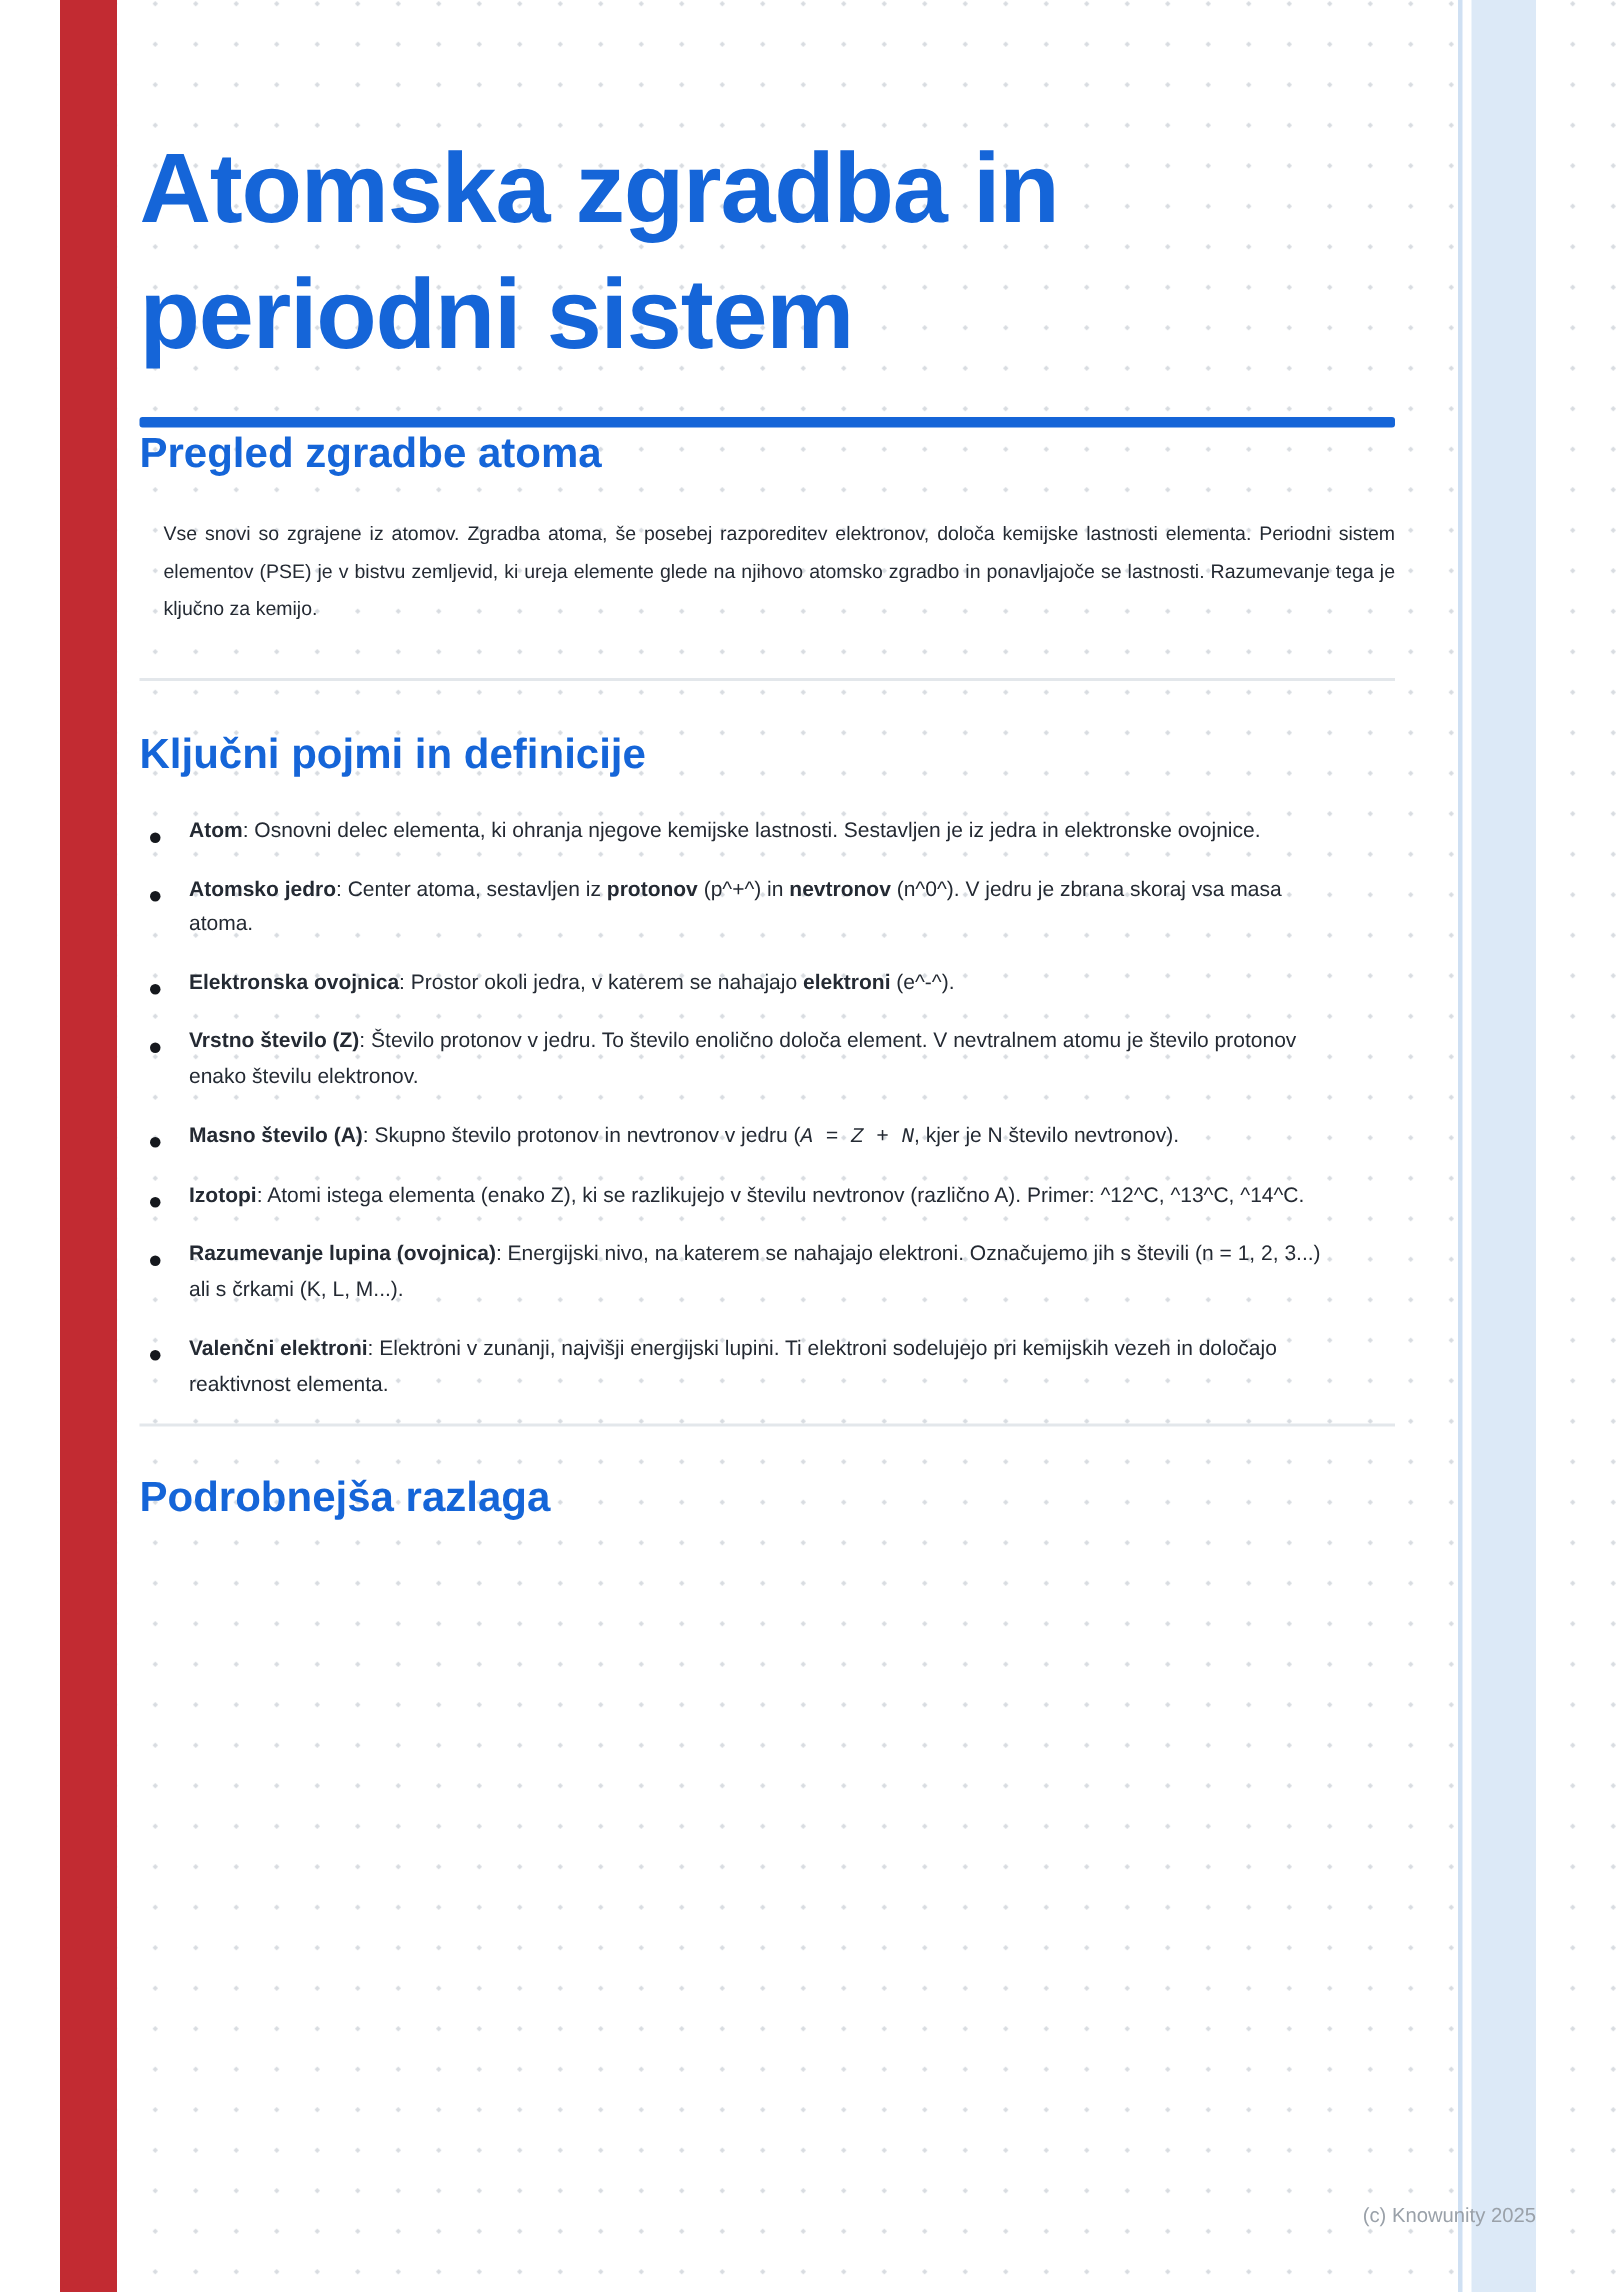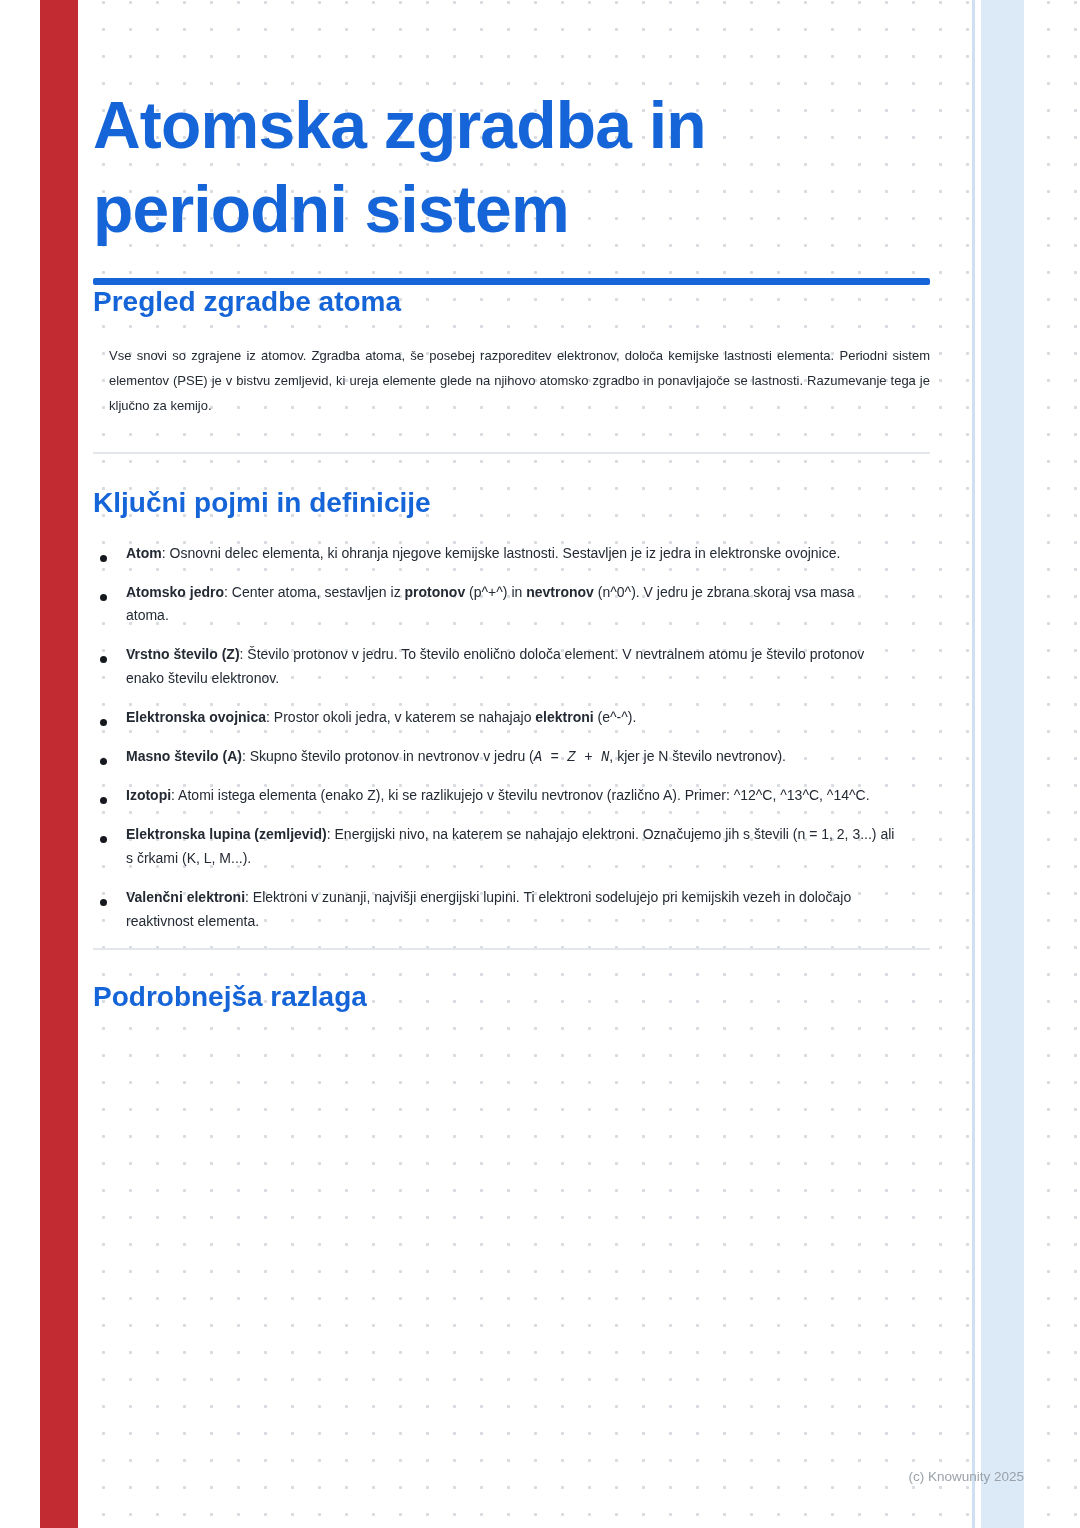--- a/index.html
+++ b/index.html
@@ -111,25 +111,25 @@
 
   <p class="intro">Vse snovi so zgrajene iz atomov. Zgradba atoma, še posebej razporeditev elektronov, določa kemijske lastnosti elementa. Periodni sistem elementov (PSE) je v bistvu zemljevid, ki ureja elemente glede na njihovo atomsko zgradbo in ponavljajoče se lastnosti. Razumevanje tega je ključno za kemijo.</p>
 
   <hr class="divider">
 
   <h2 class="section-heading second">Ključni pojmi in definicije</h2>
 
   <ul class="def-list">
       <li><span class="b">Atom</span><span>: Osnovni delec elementa, ki ohranja njegove kemijske lastnosti. Sestavljen je iz jedra in elektronske ovojnice.</span></li>
       <li><span class="b">Atomsko jedro</span><span>: Center atoma, sestavljen iz </span><span class="b">protonov</span><span> (p^+^) in </span><span class="b">nevtronov</span><span> (n^0^). V jedru je zbrana skoraj vsa masa atoma.</span></li>
+      <li><span class="b">Elektronska ovojnica</span><span>: Prostor okoli jedra, v katerem se nahajajo </span><span class="b">elektroni</span><span> (e^-^).</span></li>
       <li><span class="b">Vrstno število (Z)</span><span>: Število protonov v jedru. To število enolično določa element. V nevtralnem atomu je število protonov enako številu elektronov.</span></li>
-      <li><span class="b">Elektronska ovojnica</span><span>: Prostor okoli jedra, v katerem se nahajajo </span><span class="b">elektroni</span><span> (e^-^).</span></li>
       <li><span class="b">Masno število (A)</span><span>: Skupno število protonov in nevtronov v jedru (</span><span class="i">A = Z + N</span><span>, kjer je N število nevtronov).</span></li>
       <li><span class="b">Izotopi</span><span>: Atomi istega elementa (enako Z), ki se razlikujejo v številu nevtronov (različno A). Primer: ^12^C, ^13^C, ^14^C.</span></li>
-      <li><span class="b">Elektronska lupina (zemljevid)</span><span>: Energijski nivo, na katerem se nahajajo elektroni. Označujemo jih s števili (n = 1, 2, 3...) ali s črkami (K, L, M...).</span></li>
+      <li><span class="b">Razumevanje lupina (ovojnica)</span><span>: Energijski nivo, na katerem se nahajajo elektroni. Označujemo jih s števili (n = 1, 2, 3...) ali s črkami (K, L, M...).</span></li>
       <li><span class="b">Valenčni elektroni</span><span>: Elektroni v zunanji, najvišji energijski lupini. Ti elektroni sodelujejo pri kemijskih vezeh in določajo reaktivnost elementa.</span></li>
     </ul>
 
   <hr class="divider2">
 
   <h2 class="section-heading third">Podrobnejša razlaga</h2>
 
 </div>
 
 <div class="footer-credit">(c) Knowunity 2025</div>

